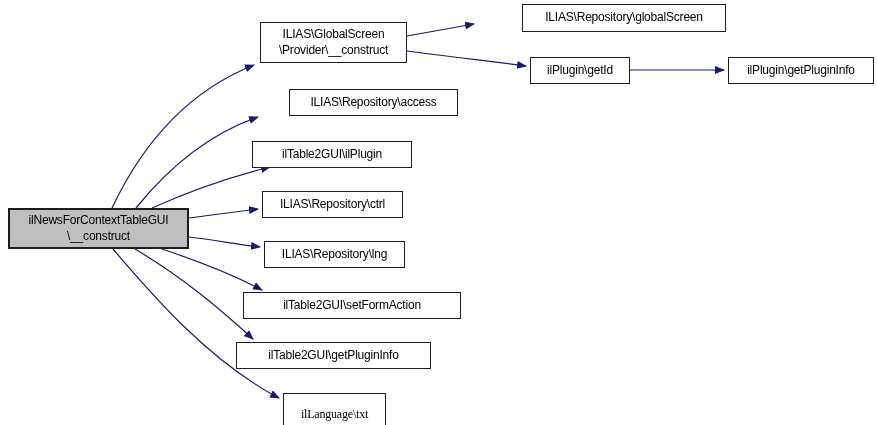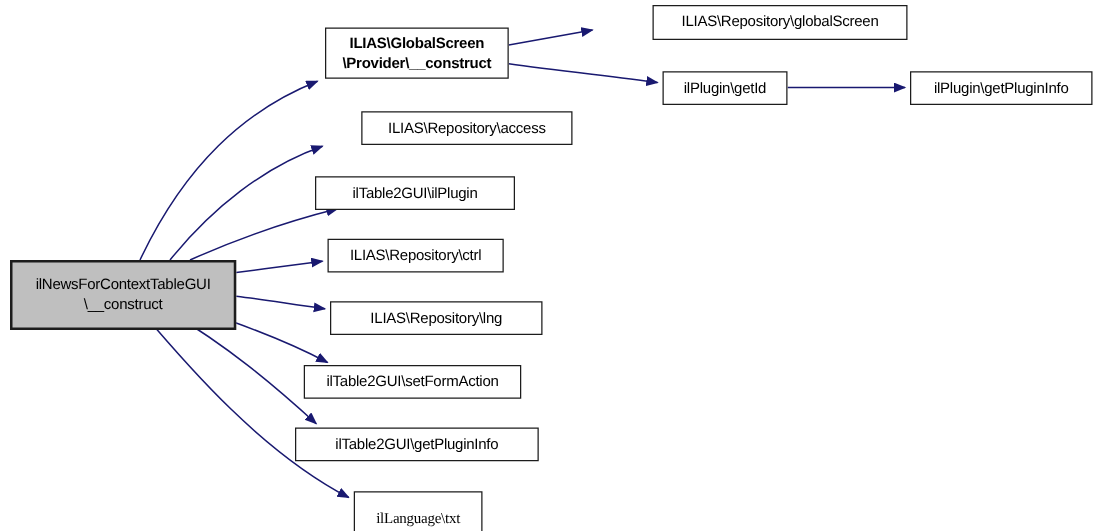--- a/index.html
+++ b/index.html
@@ -71,39 +71,39 @@
     <path class="edge" d="M 189,218 C 212,215 234,212 258,209" marker-end="url(#arrow)"></path>
     <path class="edge" d="M 189,237 C 214,240 236,244 260,247" marker-end="url(#arrow)"></path>
     <path class="edge" d="M 162,249 C 198,261 230,273 262,290" marker-end="url(#arrow)"></path>
     <path class="edge" d="M 135,249 C 182,277 218,307 253,339" marker-end="url(#arrow)"></path>
     <path class="edge" d="M 113,249 C 152,295 210,362 279,398" marker-end="url(#arrow)"></path>
     <path class="edge" d="M 407,36 C 430,32 452,28 474,24" marker-end="url(#arrow)"></path>
     <path class="edge" d="M 407,51 C 443,56 488,61 526,66" marker-end="url(#arrow)"></path>
     <path class="edge" d="M 630,70 L 724,70" marker-end="url(#arrow)"></path>
   </svg>
 
-  <div class="node node--main" style="left:8px; top:208px; width:181px; height:56px;">ilNewsForContextTableGUI
+  <div class="node node--main" style="left:8px; top:208px; width:181px; height:41px;">ilNewsForContextTableGUI
 \__construct</div>
 
-  <div class="node" style="left:260px; top:22px; width:147px; height:41px;font-weight:bold;">ILIAS\GlobalScreen
+  <div class="node" style="left:260px; top:22px; width:147px; height:41px;">ILIAS\GlobalScreen
 \Provider\__construct</div>
 
   <div class="node" style="left:478px; top:4px; width:204px; height:28px;margin-left:44px;">ILIAS\Repository\globalScreen</div>
 
   <div class="node" style="left:530px; top:57px; width:100px; height:27px;">ilPlugin\getId</div>
 
   <div class="node" style="left:728px; top:57px; width:146px; height:27px;">ilPlugin\getPluginInfo</div>
 
   <div class="node" style="left:249px; top:89px; width:169px; height:27px;margin-left:40px;">ILIAS\Repository\access</div>
 
   <div class="node" style="left:252px; top:141px; width:160px; height:27px;">ilTable2GUI\ilPlugin</div>
 
   <div class="node" style="left:262px; top:191px; width:141px; height:27px;">ILIAS\Repository\ctrl</div>
 
-  <div class="node" style="left:264px; top:241px; width:170px; height:27px;">ILIAS\Repository\lng</div>
+  <div class="node" style="left:264px; top:241px; width:141px; height:27px;">ILIAS\Repository\lng</div>
 
-  <div class="node" style="left:243px; top:292px; width:174px; height:27px;">ilTable2GUI\setFormAction</div>
+  <div class="node" style="left:243px; top:292px; width:218px; height:27px;">ilTable2GUI\setFormAction</div>
 
   <div class="node" style="left:236px; top:342px; width:195px; height:27px;">ilTable2GUI\getPluginInfo</div>
 
   <div class="node" style="left:283px; top:393px; width:103px; height:43px;font-family:Liberation Serif, serif;">ilLanguage\txt</div>
 
 </div>
 
 </body></html>

